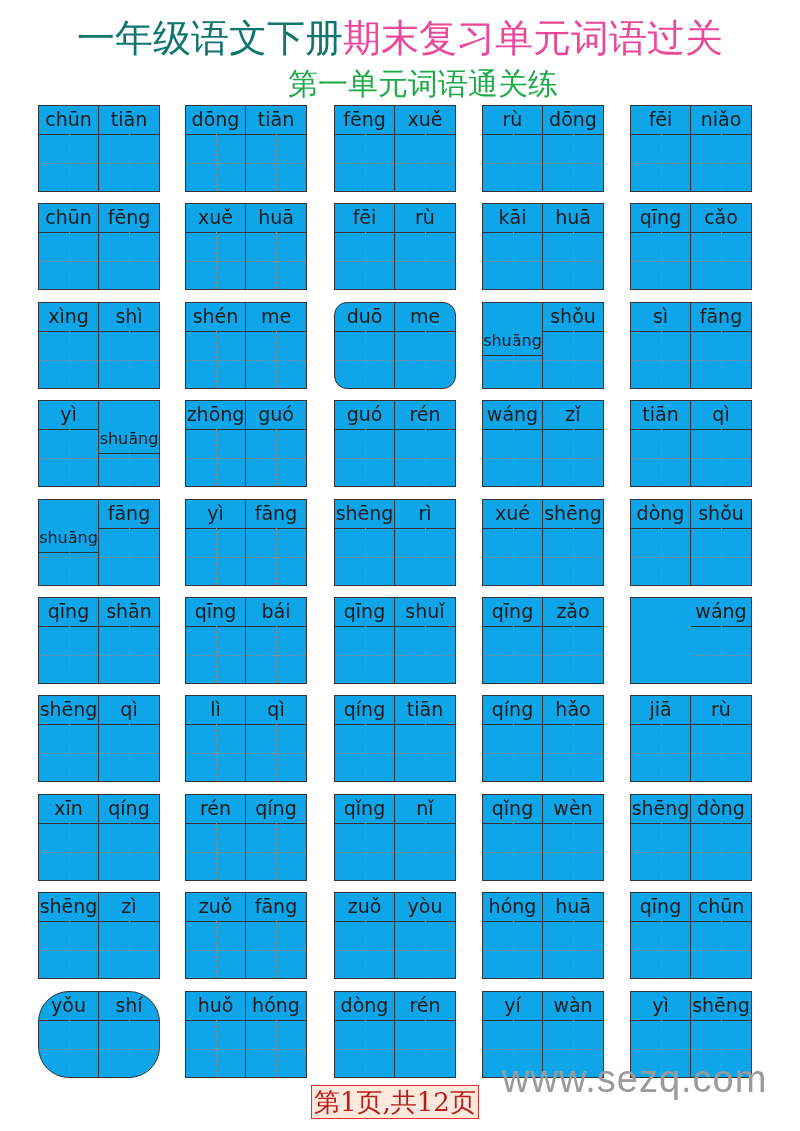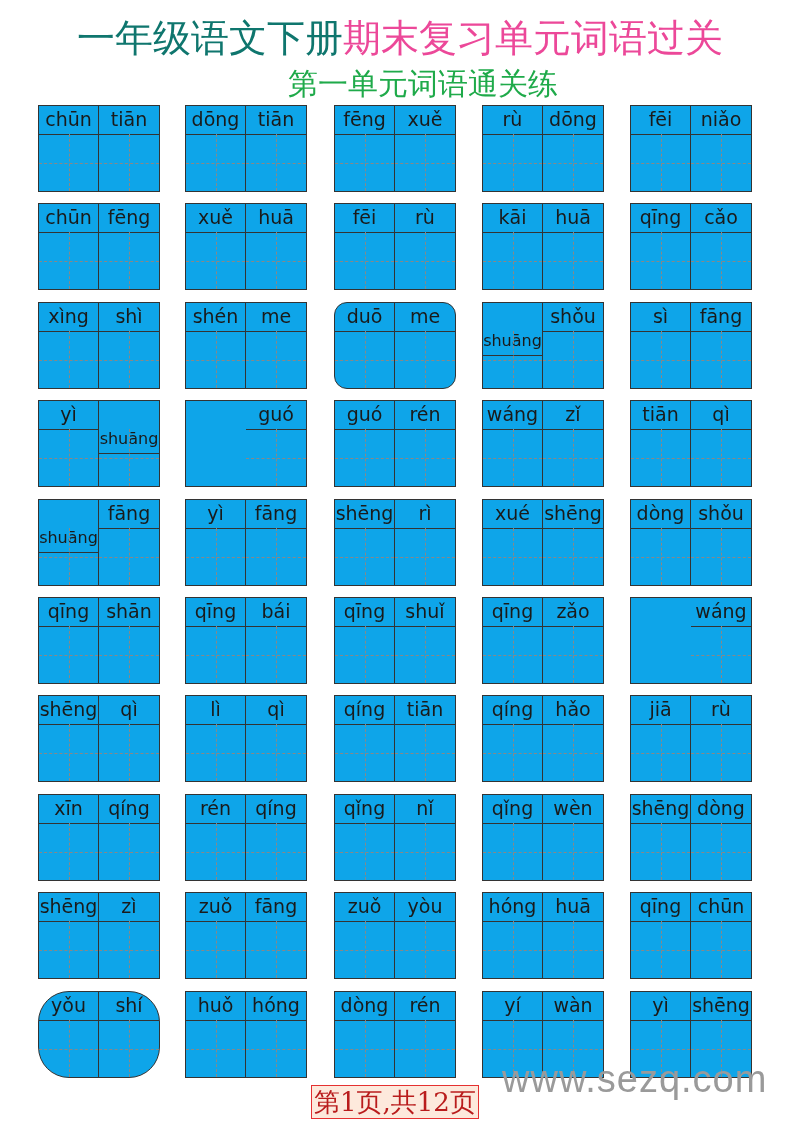--- a/index.html
+++ b/index.html
@@ -290,20 +290,27 @@
       </div>
       <div class="cell right">
         <div class="pinyin small">shuāng</div>
         <div class="box">
           <div class="h"></div>
           <div class="v"></div>
         </div>
       </div>
     </div>
     <div class="group" style="left: 147px; top: 295px;">
+      <div class="cell left">
+        <div class="pinyin">zhōng</div>
+        <div class="box">
+          <div class="h"></div>
+          <div class="v"></div>
+        </div>
+      </div>
       <div class="cell right">
         <div class="pinyin">guó</div>
         <div class="box">
           <div class="h"></div>
           <div class="v"></div>
         </div>
       </div>
     </div>
     <div class="group" style="left: 296px; top: 295px;">
       <div class="cell left">

